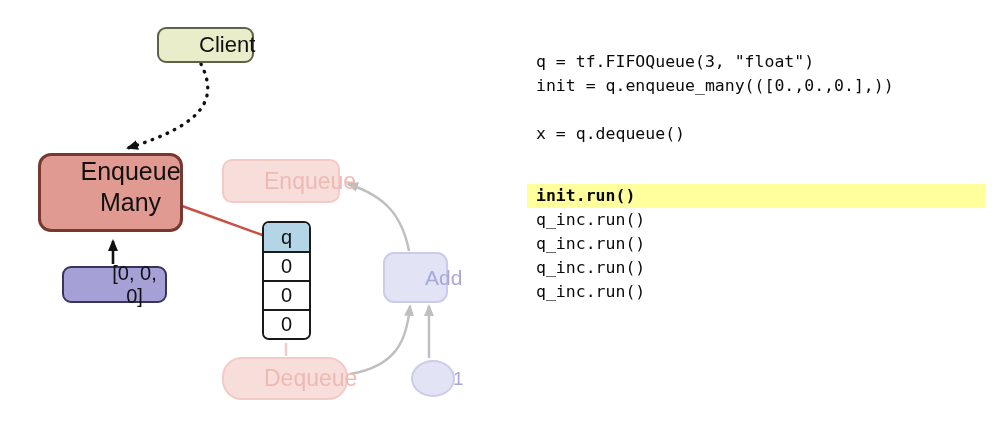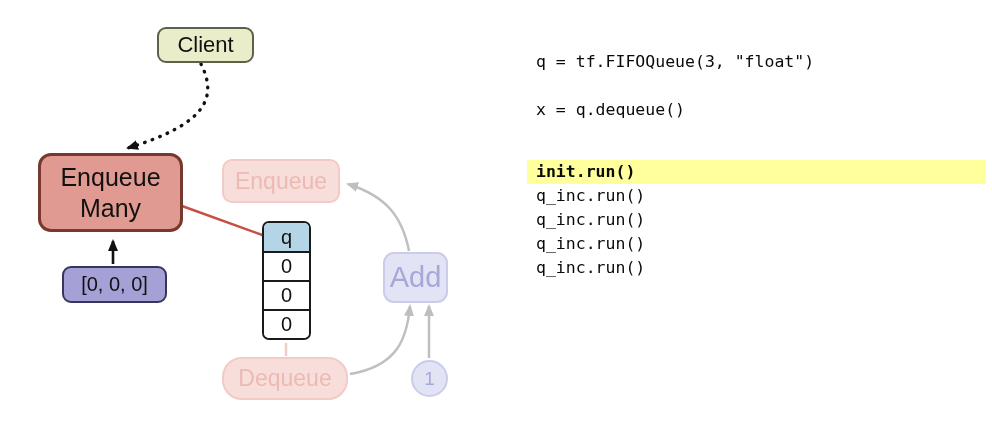--- a/index.html
+++ b/index.html
@@ -15,23 +15,24 @@
   svg.edges {
     position: absolute;
     left: 0; top: 0;
     width: 992px; height: 427px;
     pointer-events: none;
   }
   .node {
     position: absolute;
     display: flex;
     align-items: center;
-    justify-content: center;
+    justify-content: flex-start;
     text-align: center;
     box-sizing: border-box;
+    padding-left: 40px;
   }
   .client {
     left: 157px; top: 27px; width: 97px; height: 36px;
     background: #e9edc9;
     border: 2px solid #5c6148;
     border-radius: 9px;
     font-size: 22px;
   }
   .enqueue-many {
     left: 38px; top: 153px; width: 145px; height: 79px;
@@ -79,21 +80,21 @@
     color: #edb9b3;
     border-radius: 10px;
   }
   .ghost-lav {
     background: #e2e3f5;
     border: 2.5px solid #cbcce9;
     color: #a6a8d8;
   }
   .ghost-enqueue { left: 222px; top: 159px; width: 118px; height: 44px; font-size: 23px; }
   .ghost-dequeue { left: 222px; top: 357px; width: 126px; height: 43px; font-size: 23px; border-radius: 20px; }
-  .ghost-add   { left: 383px; top: 252px; width: 65px; height: 51px; font-size: 29px; border-radius: 11px; }
+  .ghost-add   { left: 383px; top: 252px; width: 65px; height: 51px; font-size: 21px; border-radius: 11px; }
   .ghost-one   { left: 411px; top: 360px; width: 37px; height: 37px; border-radius: 50%; font-size: 19px; }
   .code {
     position: absolute;
     left: 527px; top: 50px; width: 459px;
     font-family: "DejaVu Sans Mono", monospace;
     font-size: 16.5px;
     color: #0a0a0a;
   }
   .code-line {
     height: 24px;
@@ -154,20 +155,21 @@
     <div class="queue-cell">0</div>
   </div>
 
   <div class="node ghost-pink ghost-enqueue">Enqueue</div>
   <div class="node ghost-lav ghost-add">Add</div>
   <div class="node ghost-pink ghost-dequeue">Dequeue</div>
   <div class="node ghost-lav ghost-one">1</div>
 
   <div class="code">
     <div class="code-line">q = tf.FIFOQueue(3, "float")</div>
+    <div class="code-line">init = q.enqueue_many(([0.,0.,0.],))</div>
     <div class="code-line"></div>
     <div class="code-line">x = q.dequeue()</div>
     <div class="code-line blank2"></div>
     <div class="code-line hl">init.run()</div>
     <div class="code-line">q_inc.run()</div>
     <div class="code-line">q_inc.run()</div>
     <div class="code-line">q_inc.run()</div>
     <div class="code-line">q_inc.run()</div>
   </div>
 

